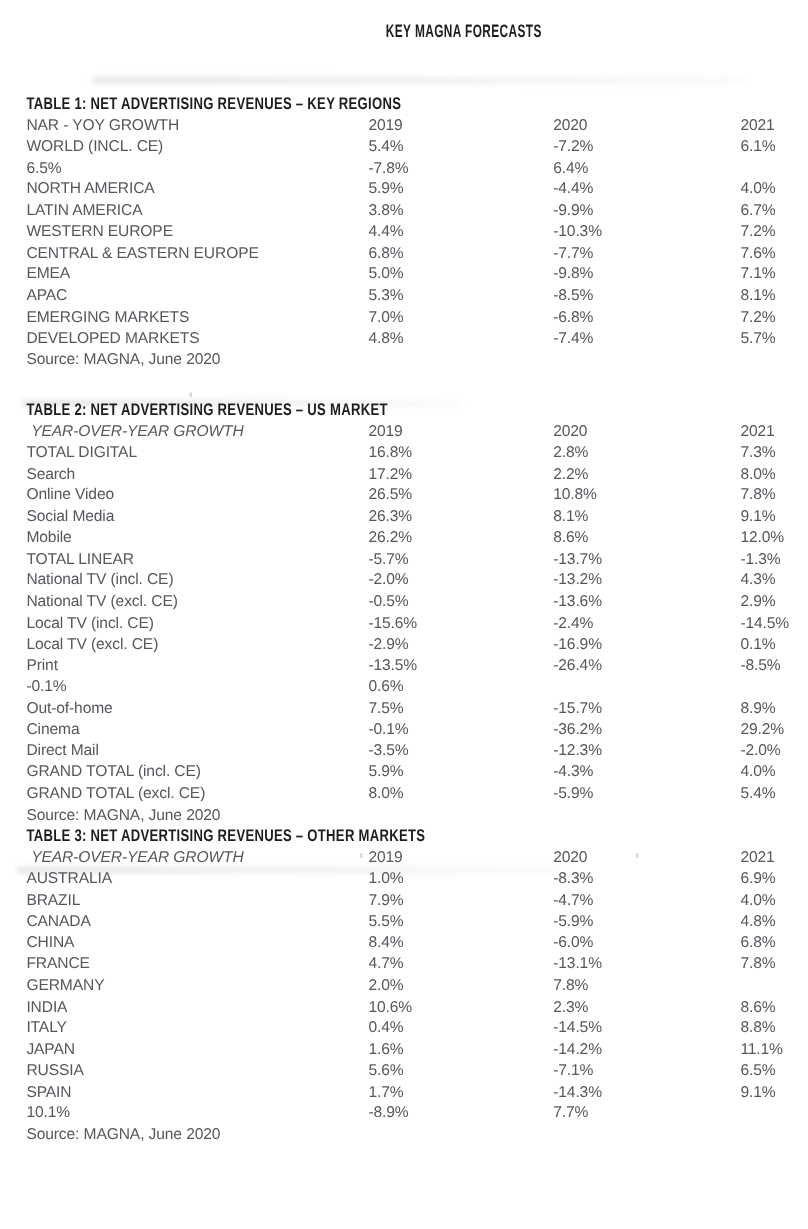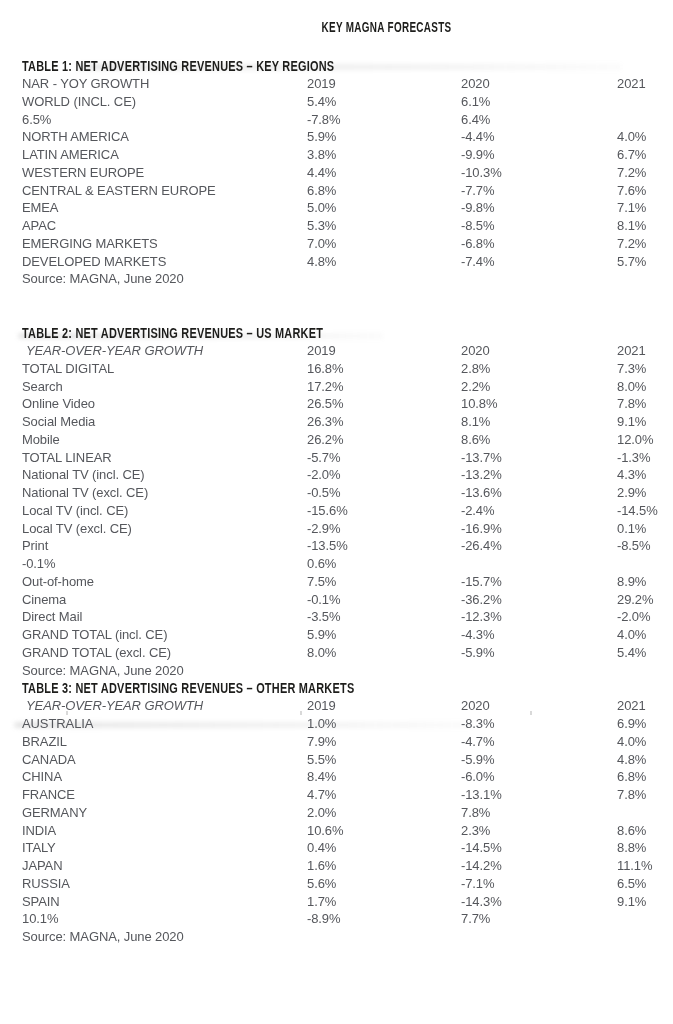--- a/index.html
+++ b/index.html
@@ -28,22 +28,22 @@
     color: #1d1d1b;
     letter-spacing: 0.5px;
     white-space: nowrap;
     transform: scaleX(0.66);
     transform-origin: 50% 50%;
   }
 
   .content { padding-left: 22px; }
 
   .table-section { position: relative; }
-  .section-1 { margin-top: 22px; }
-  .section-2 { margin-top: 36px; }
+  .section-1 { margin-top: 42px; }
+  .section-2 { margin-top: 24px; }
   .section-3 { }
 
   .table-heading {
     margin: 0;
     font-size: 14px;
     font-weight: 700;
     color: #1d1d1b;
     letter-spacing: 0.3px;
     height: 18px;
     line-height: 18px;
@@ -118,20 +118,21 @@
     <div class="trow header-row">
       <div class="cell label">NAR - YOY GROWTH</div>
       <div class="cell">2019</div>
       <div class="cell">2020</div>
       <div class="cell">2021</div>
     </div>
     <div class="rows">
   <div class="trow data-row">
     <div class="cell label">WORLD (INCL. CE)</div>
     <div class="cell value">5.4%</div>
+    <div class="cell value">-7.2%</div>
     <div class="cell value">6.1%</div>
   </div>
 
   <div class="trow data-row">
     <div class="cell value">6.5%</div>
     <div class="cell value">-7.8%</div>
     <div class="cell value">6.4%</div>
   </div>
 
   <div class="trow data-row">

